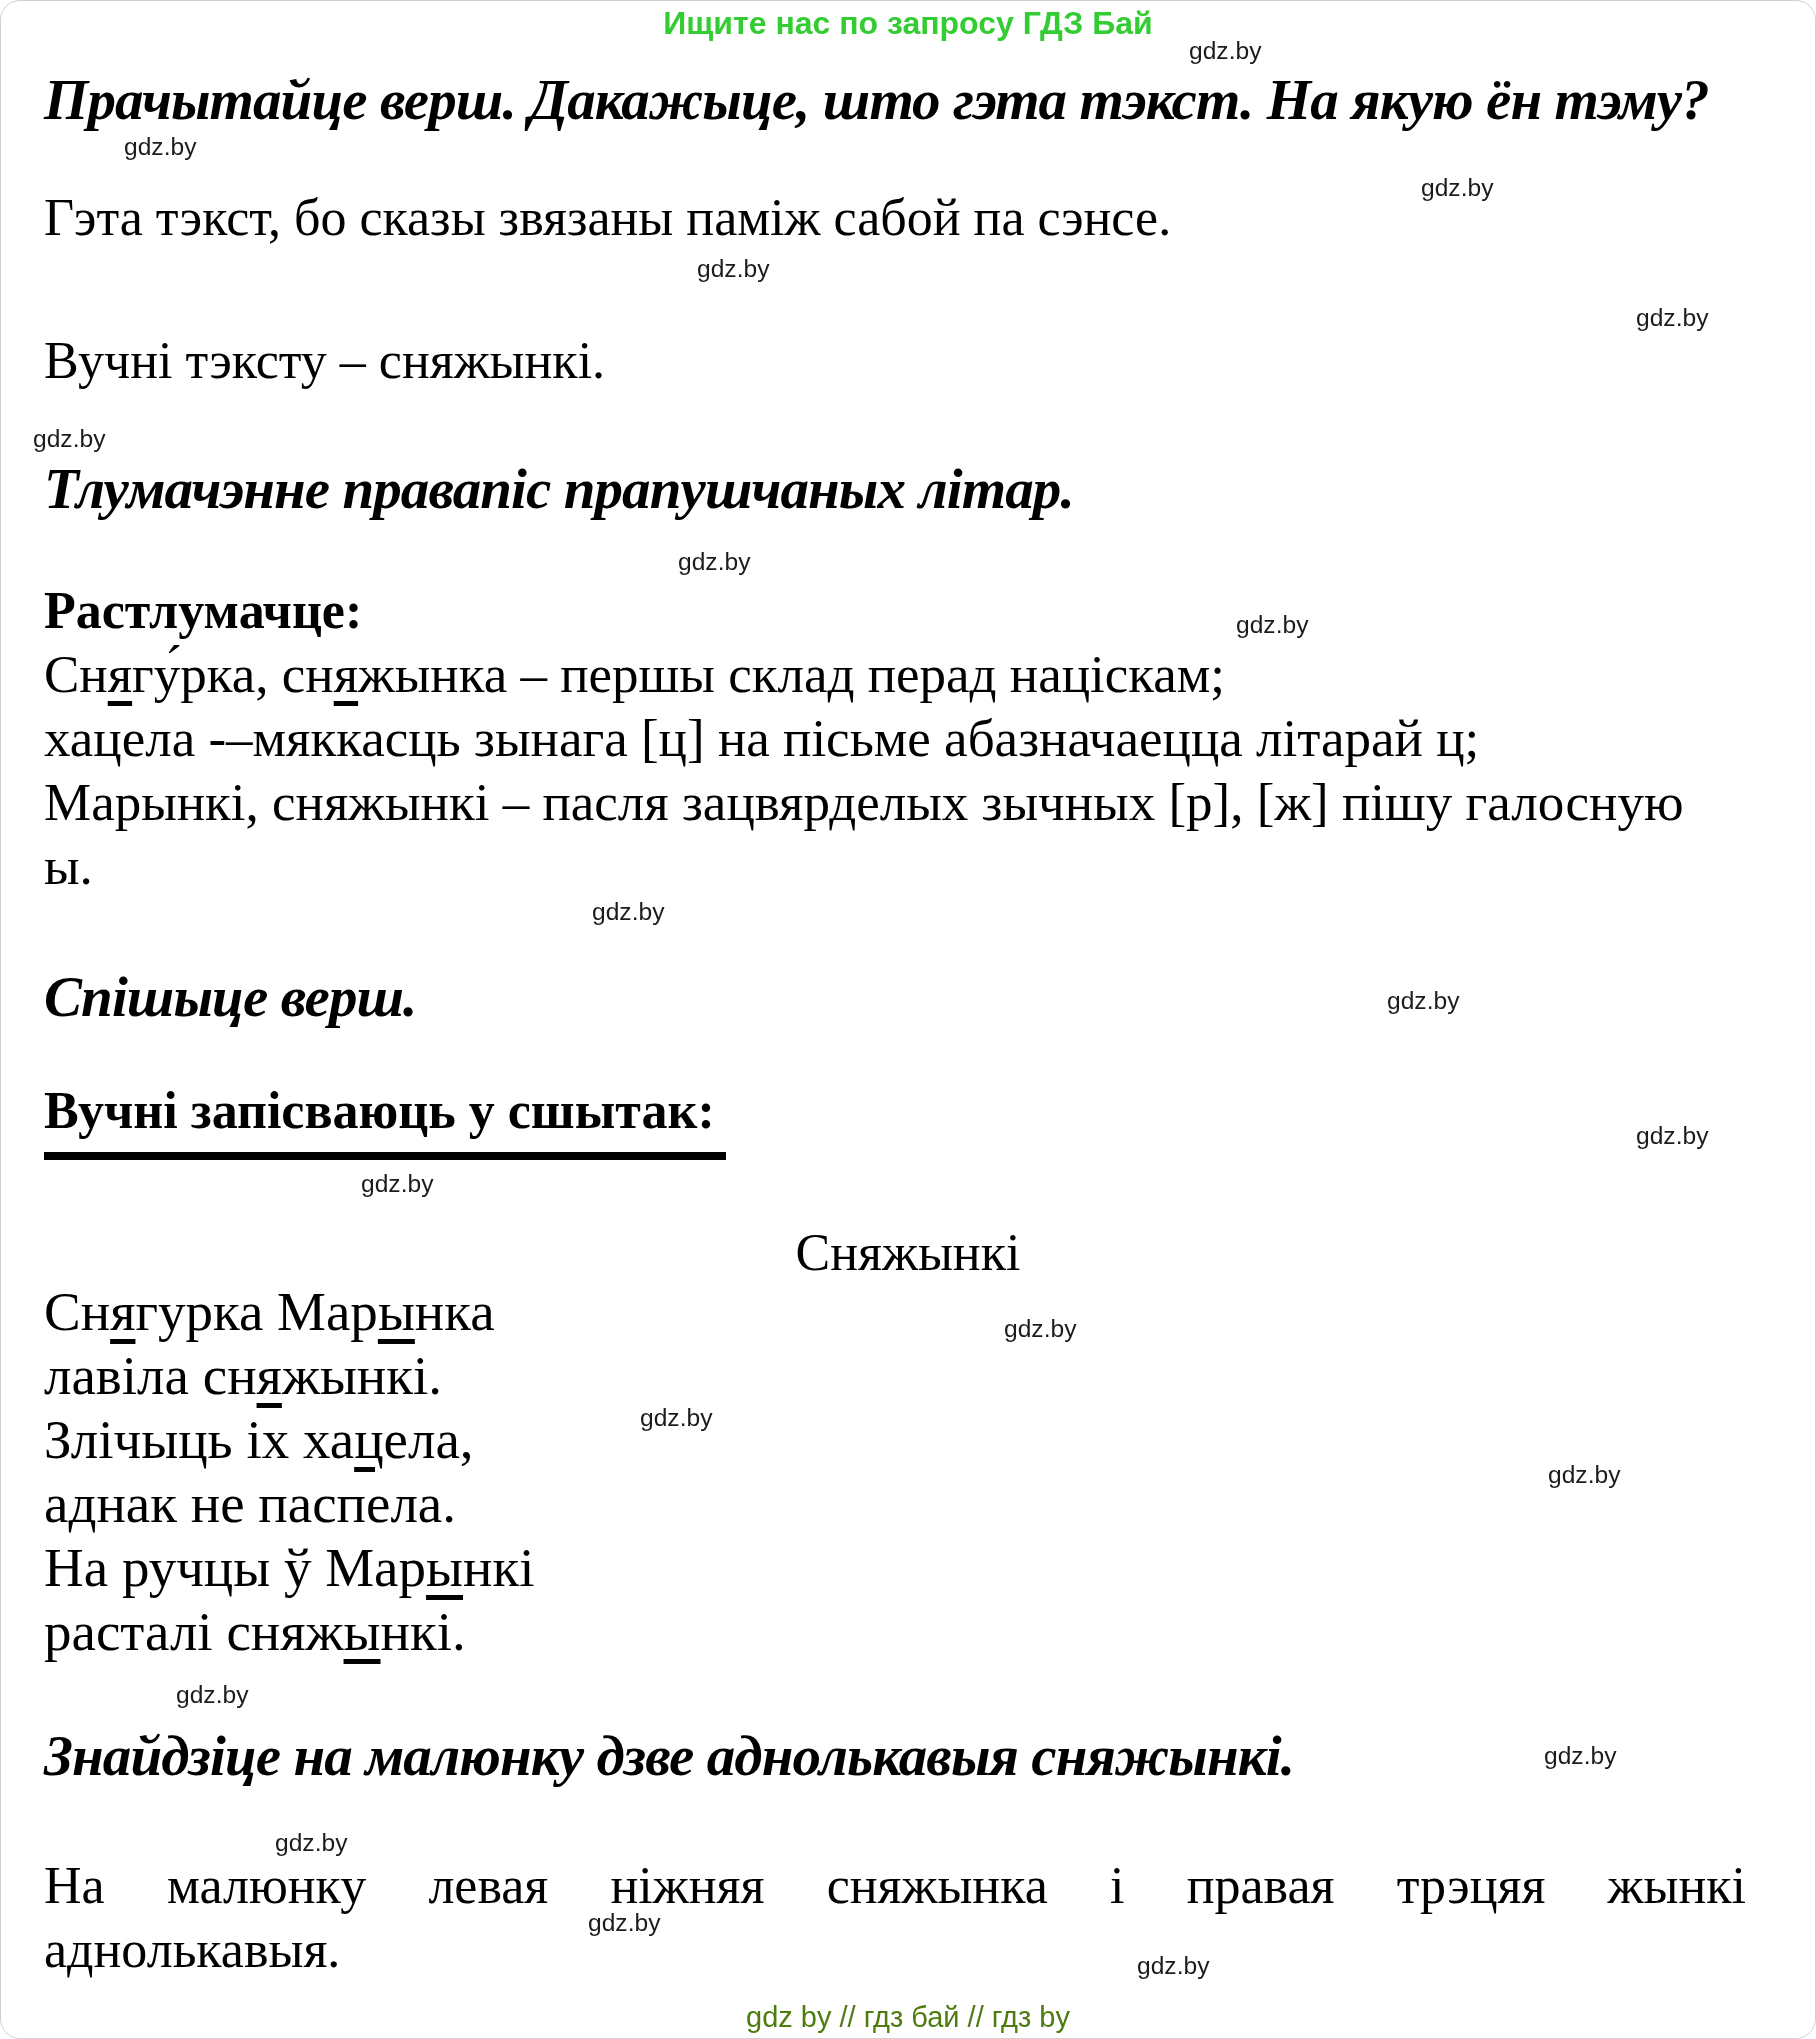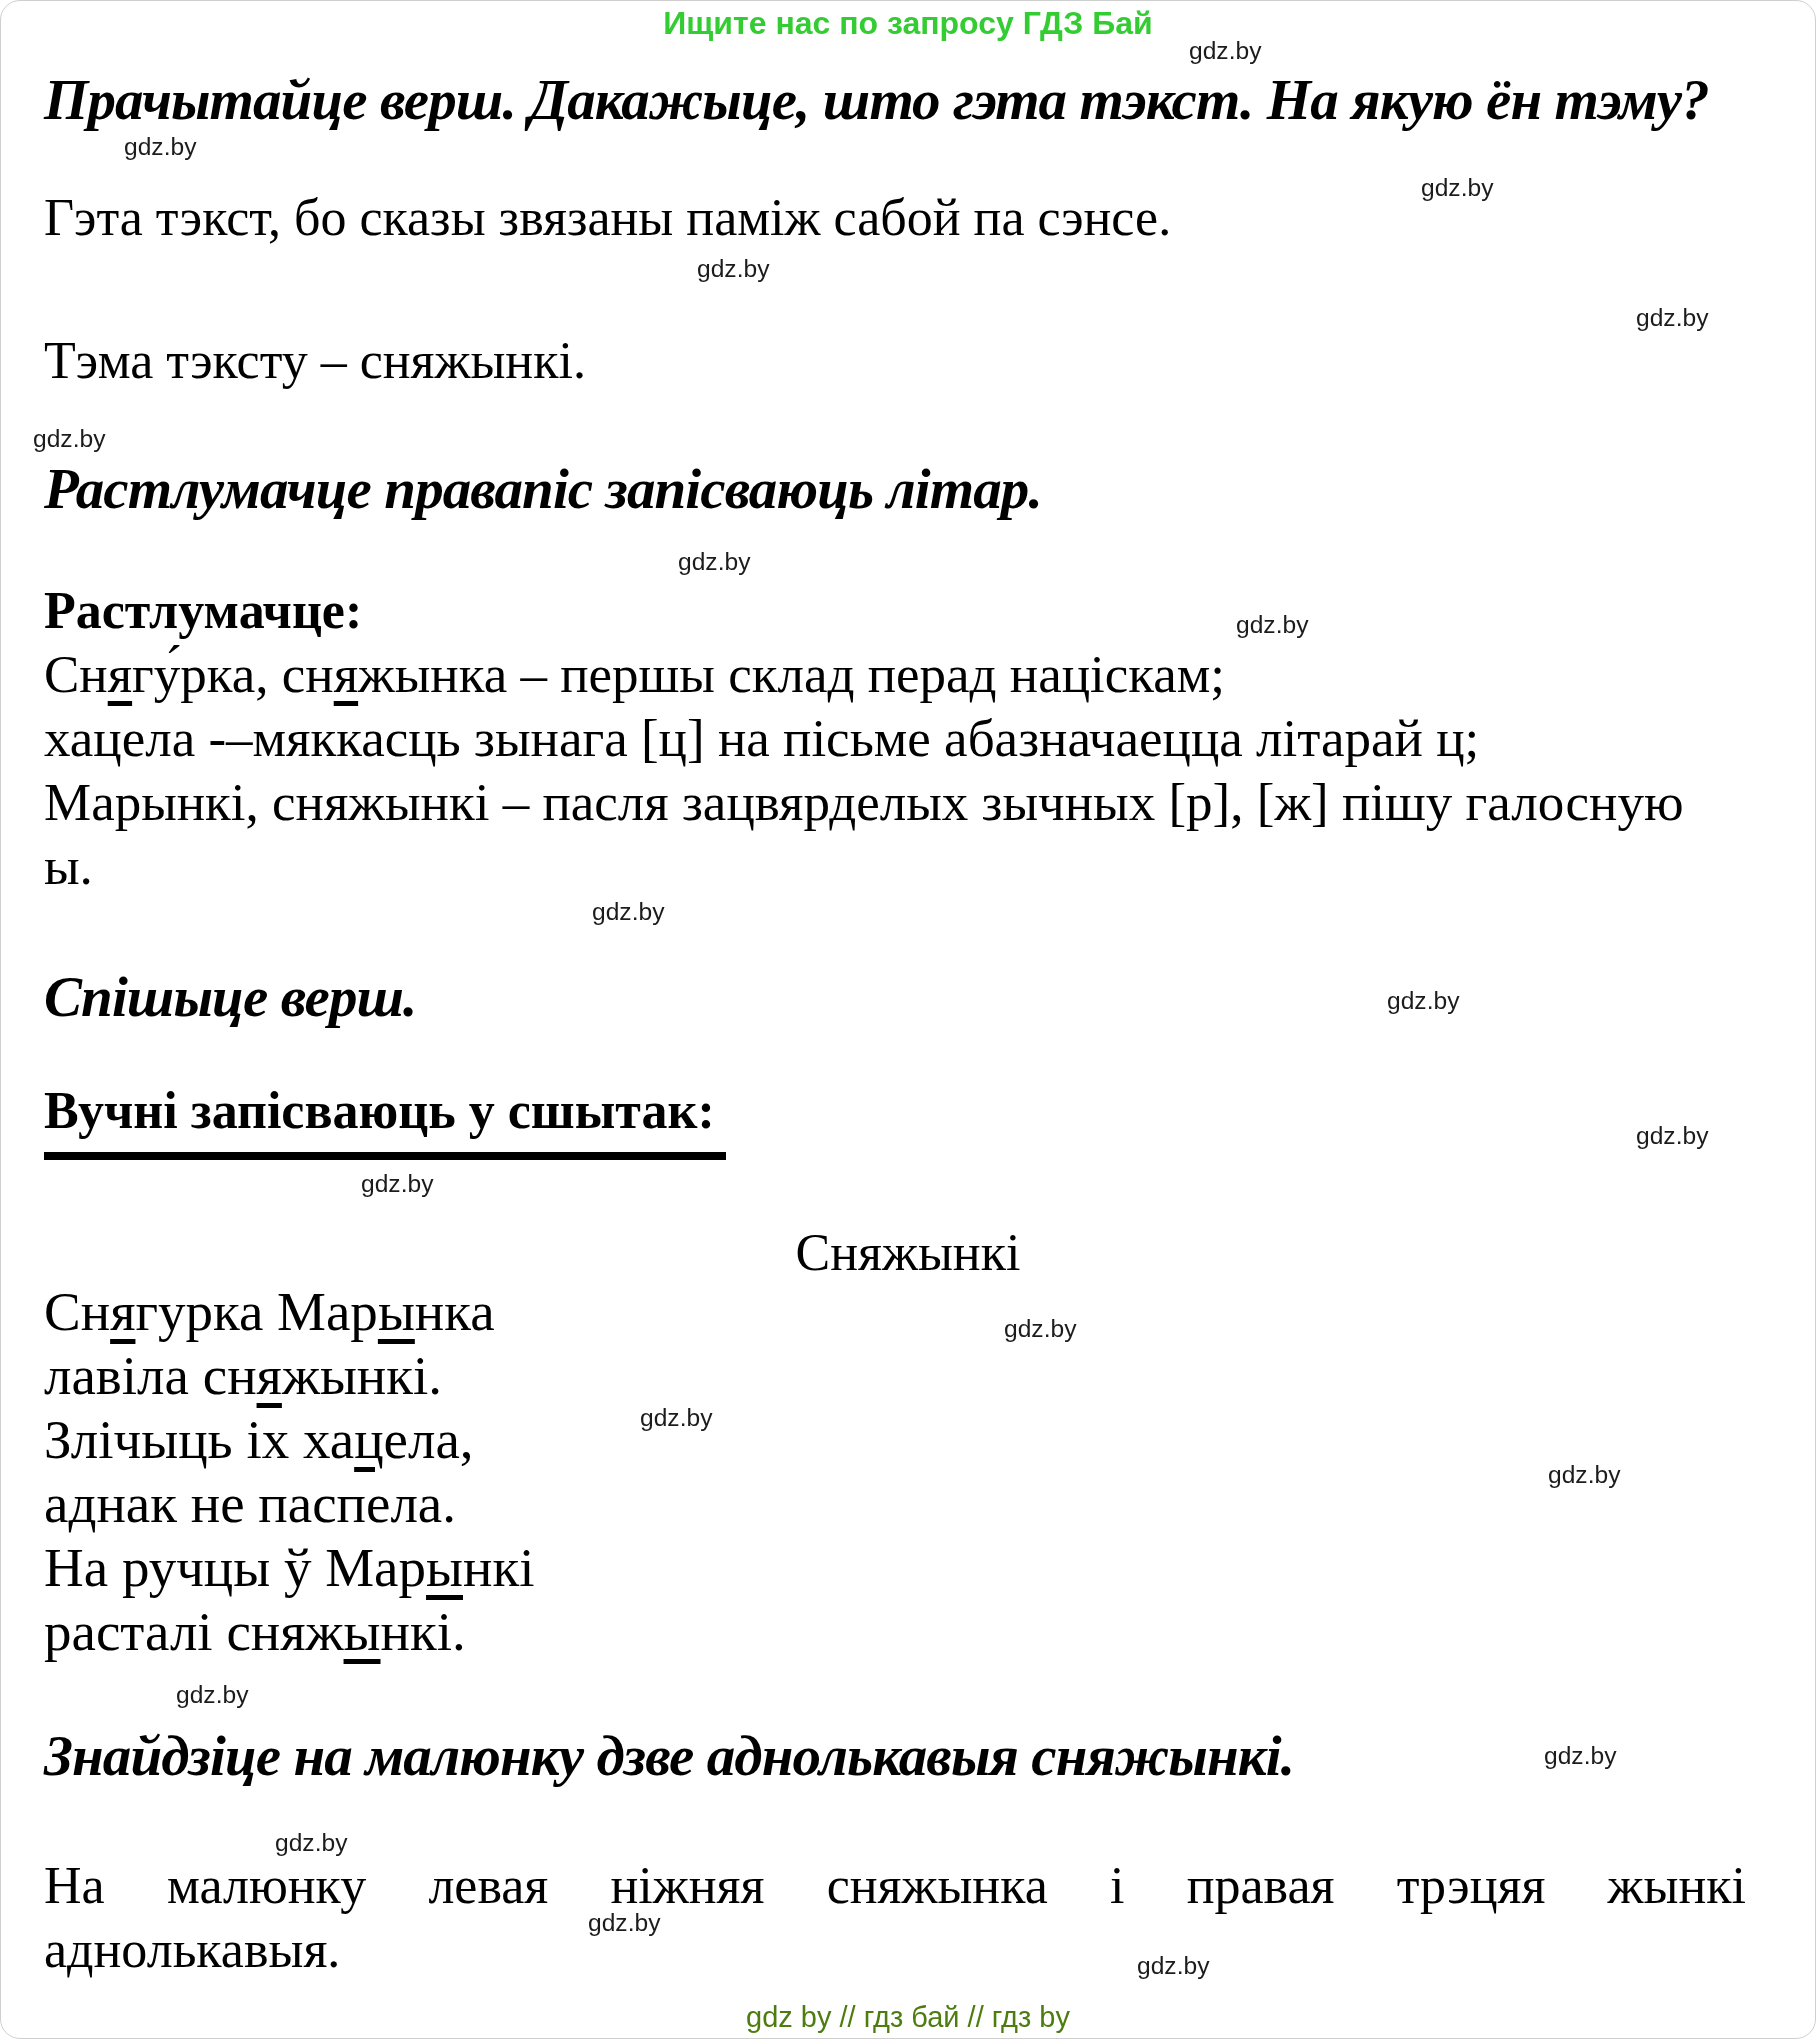--- a/index.html
+++ b/index.html
@@ -84,23 +84,23 @@
   <span class="wm" style="left:639px;top:1403px">gdz.by</span>
   <span class="wm" style="left:1547px;top:1460px">gdz.by</span>
   <span class="wm" style="left:175px;top:1680px">gdz.by</span>
   <span class="wm" style="left:1543px;top:1741px">gdz.by</span>
   <span class="wm" style="left:274px;top:1828px">gdz.by</span>
   <span class="wm" style="left:587px;top:1908px">gdz.by</span>
   <span class="wm" style="left:1136px;top:1951px">gdz.by</span>
 
   <div class="abs h-italic" style="left:43px;top:66px">Прачытайце верш. Дакажыце, што гэта тэкст. На якую ён тэму?</div>
   <div class="abs body-text" style="left:43px;top:187px">Гэта тэкст, бо сказы звязаны паміж сабой па сэнсе.</div>
-  <div class="abs body-text" style="left:43px;top:330px">Тэма тэксту – сняжынкі.</div>
+  <div class="abs body-text" style="left:43px;top:330px">Вучні тэксту – сняжынкі.</div>
 
-  <div class="abs h-italic" style="left:43px;top:455px">Растлумачце правапіс запісваюць літар.</div>
+  <div class="abs h-italic" style="left:43px;top:455px">Тлумачэнне правапіс прапушчаных літар.</div>
   <div class="abs bold-head" style="left:43px;top:580px">Растлумачце:</div>
   <div class="abs expl" style="left:43px;top:641px">
     <div>Сн<u>я</u>гу́рка, сн<u>я</u>жынка – першы склад перад націскам;</div>
     <div>хацела -–мяккасць зынага [ц] на пісьме абазначаецца літарай ц;</div>
     <div>Марынкі, сняжынкі – пасля зацвярделых зычных [р], [ж] пішу галосную</div>
     <div>ы.</div>
   </div>
 
   <div class="abs h-italic" style="left:43px;top:963px">Спішыце верш.</div>
   <div class="abs bold-head" style="left:43px;top:1080px">

